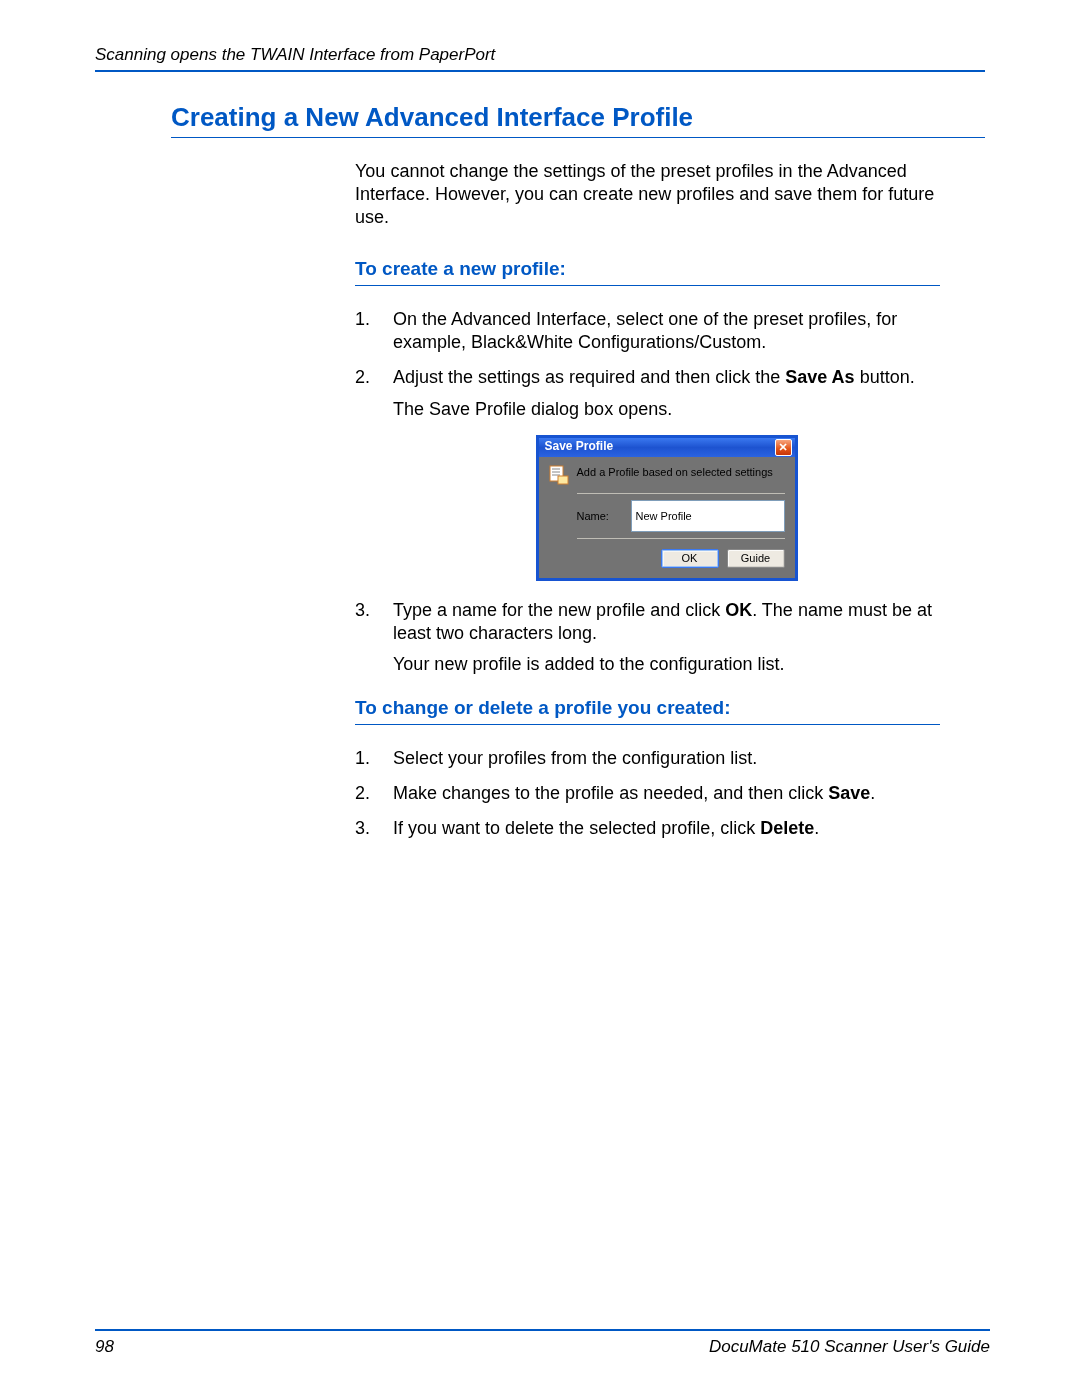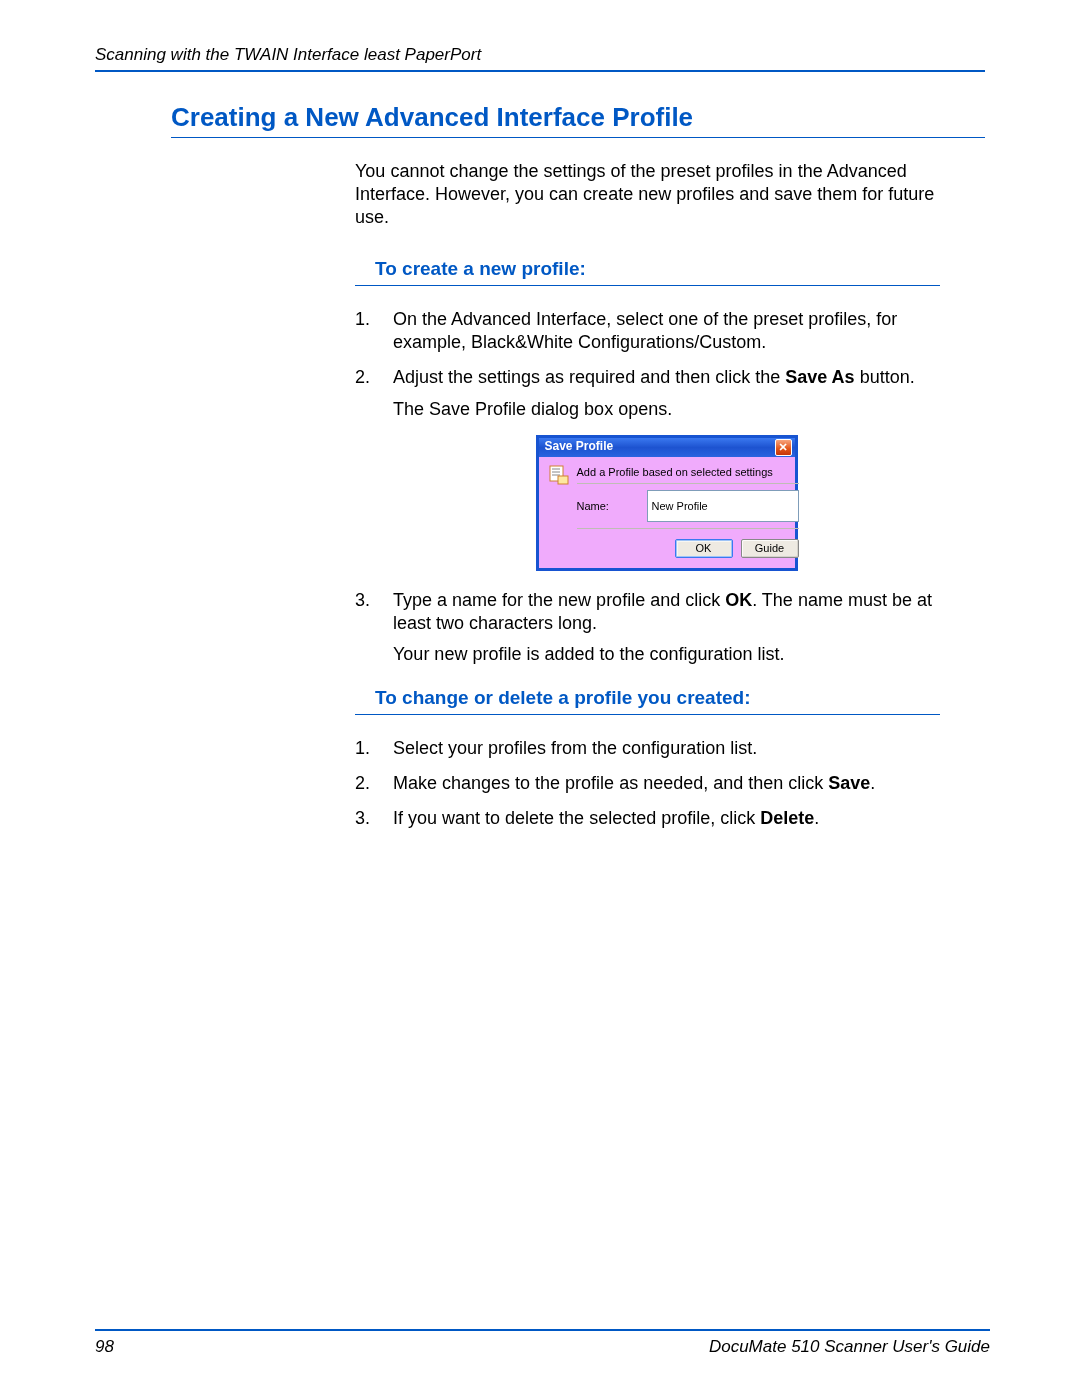--- a/index.html
+++ b/index.html
@@ -47,21 +47,20 @@
       color: #000;
     }
     .intro-para {
       margin-bottom: 28px;
     }
     .subhead {
       color: #0058c4;
       font-size: 19px;
       font-weight: bold;
       margin-bottom: 4px;
-      margin-left: 20px;
     }
     .sub-rule {
       border: none;
       border-top: 1px solid #0058c4;
       margin-bottom: 22px;
     }
     .step-list {
       list-style: none;
       counter-reset: step;
     }
@@ -83,21 +82,21 @@
     }
     .dialog-wrap {
       display: flex;
       justify-content: center;
       margin: 14px 0 18px 38px;
     }
     .dialog {
       width: 262px;
       border: 3px solid #1754d1;
       border-top: none;
-      background: #f0abfc;
+      background: #737373;
       font-family: Tahoma, Arial, sans-serif;
       font-size: 11px;
     }
     .titlebar {
       background: linear-gradient(to bottom, #3a78f0 0%, #1d53d0 50%, #2a63e0 100%);
       height: 22px;
       display: flex;
       align-items: center;
       justify-content: space-between;
       padding: 0 3px 0 6px;
@@ -137,26 +136,26 @@
     }
     .dialog-icon svg {
       display: block;
     }
     .dialog-content {
       flex: 1;
     }
     .dialog-desc {
       font-size: 11px;
       color: #000;
-      margin-bottom: 4px;
+      margin-bottom: 14px;
     }
     .dialog-field {
       display: flex;
       align-items: center;
-      gap: 28px;
+      gap: 12px;
       border-top: 1px solid #bfbdb5;
       border-bottom: 1px solid #bfbdb5;
       padding: 6px 0;
       margin-bottom: 10px;
     }
     .field-label {
       font-size: 11px;
       width: 42px;
     }
     .field-input {
@@ -207,21 +206,21 @@
       justify-content: space-between;
       font-style: italic;
       font-size: 17px;
     }
     .bold { font-weight: bold; }
   </style>
 </head>
 <body>
 
 <div class="page">
-  <div class="header-text">Scanning with the TWAIN Interface least PaperPort</div>
+  <div class="header-text">Scanning opens the TWAIN Interface from PaperPort</div>
   <hr class="header-rule">
 
   <h1 class="section-title">Creating a New Advanced Interface Profile</h1>
   <hr class="section-rule">
 
   <div class="body-text">
     <p class="intro-para">You cannot change the settings of the preset profiles in the Advanced Interface. However, you can create new profiles and save them for future use.</p>
 
     <div class="subhead">To create a new profile:</div>
     <hr class="sub-rule">

